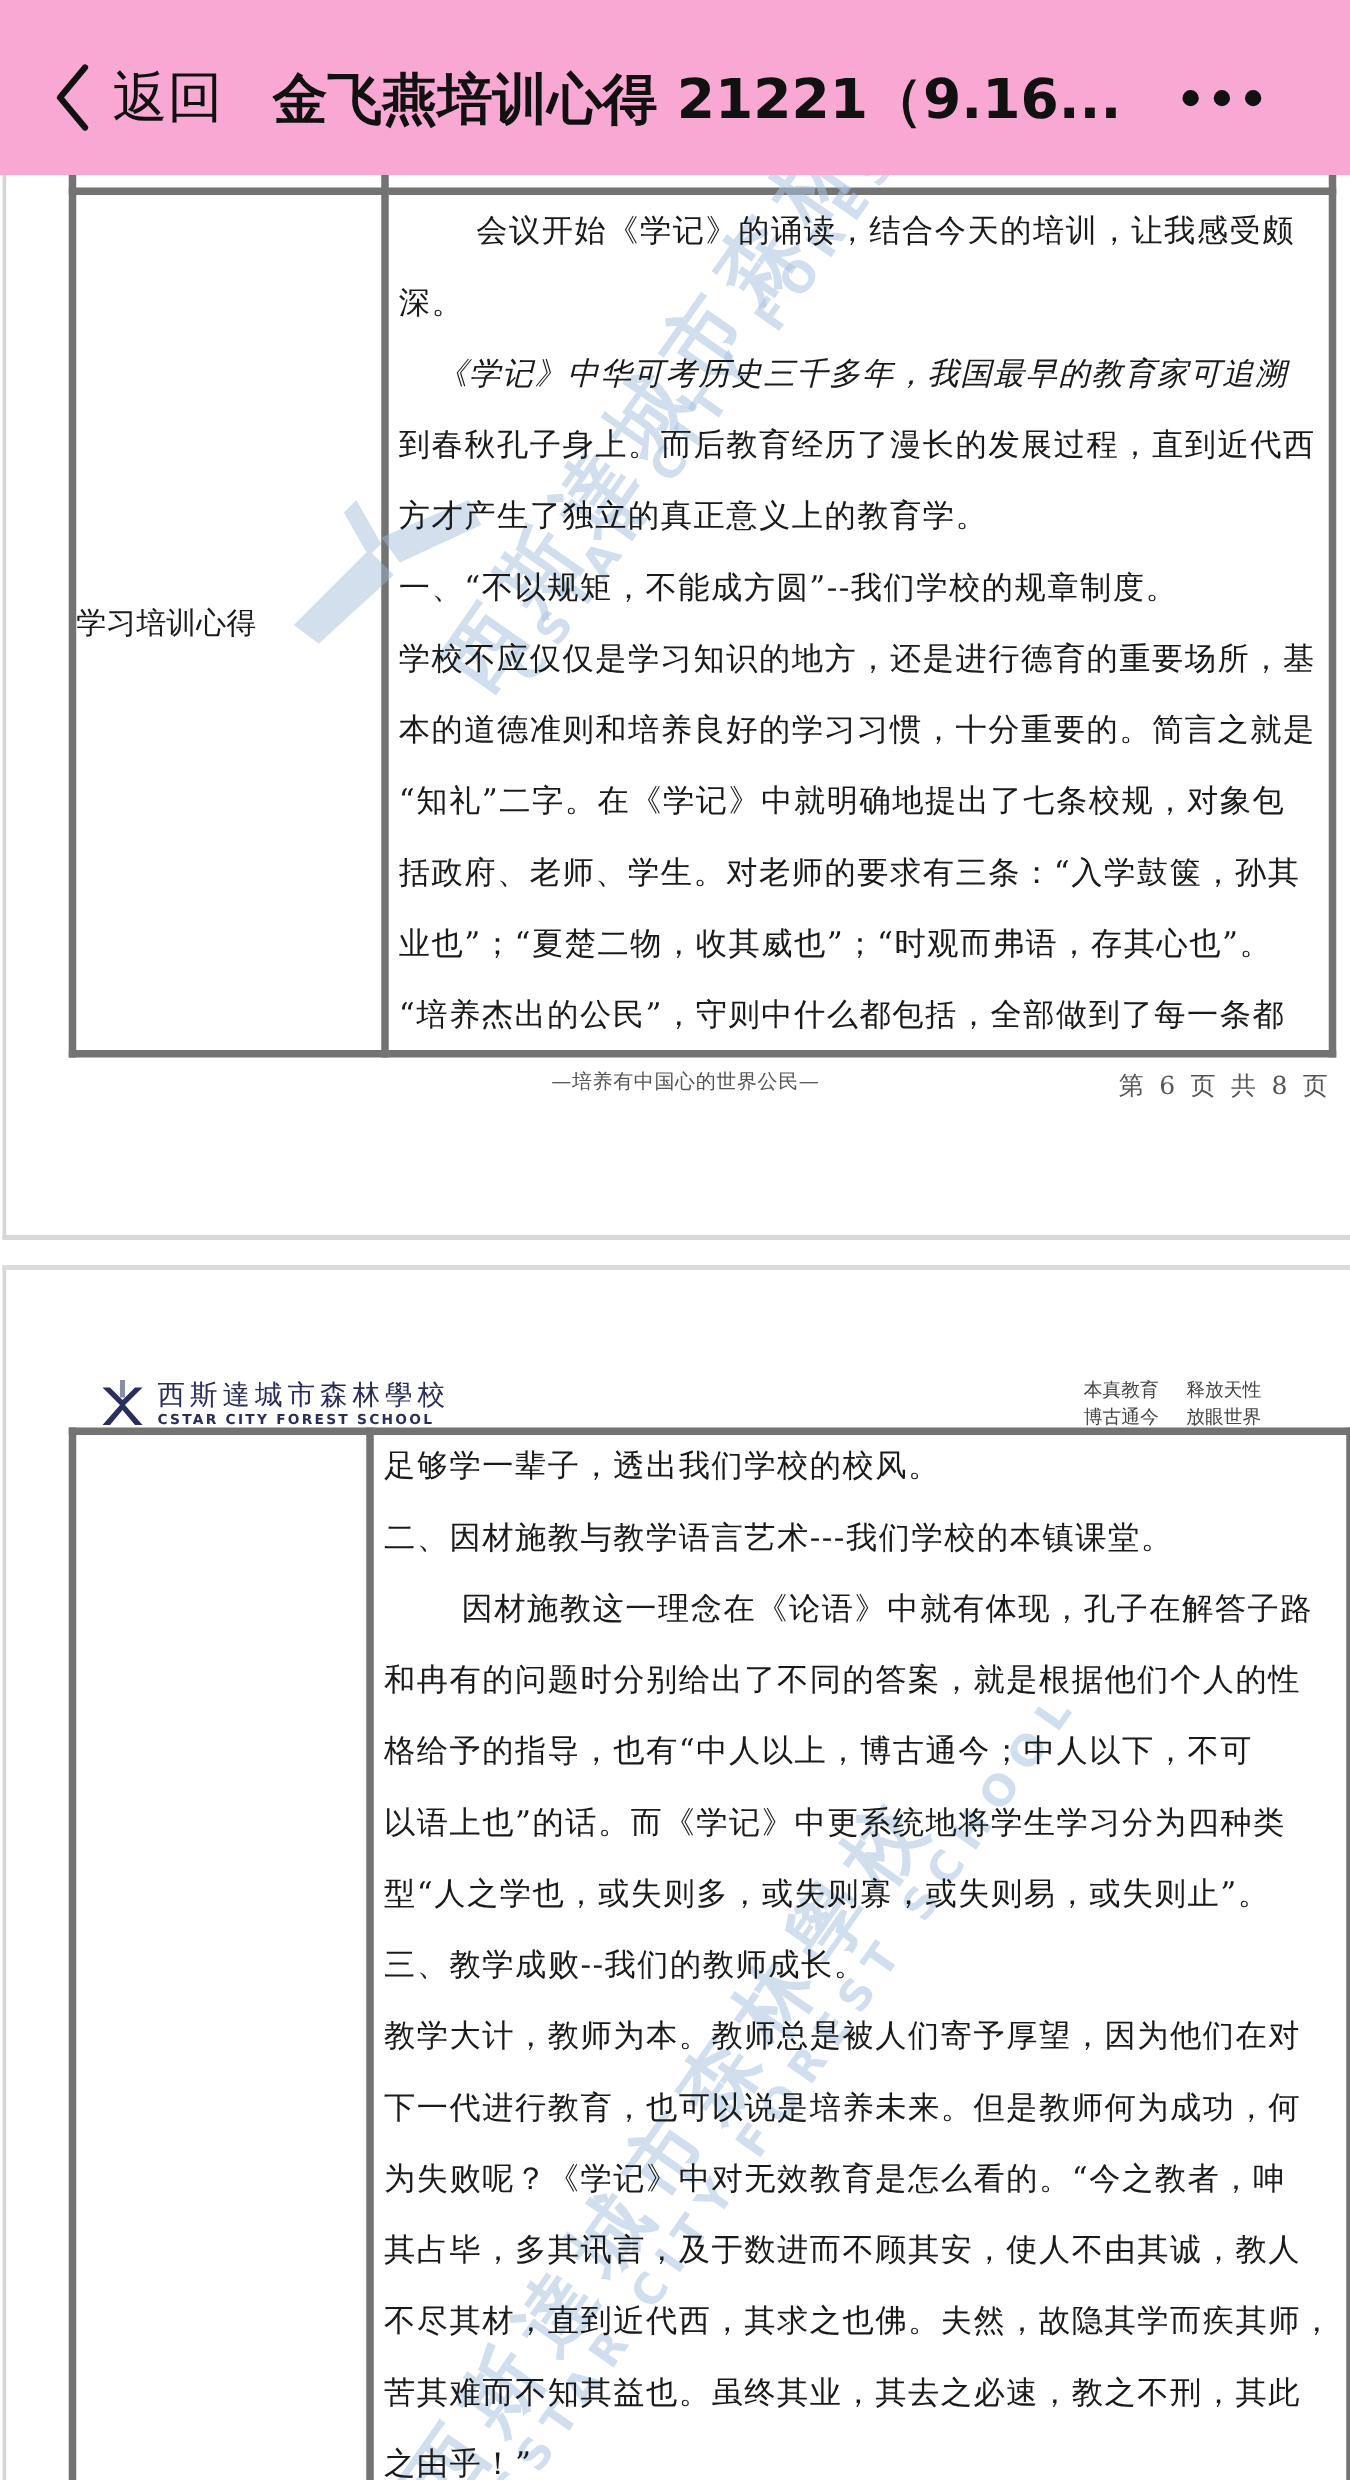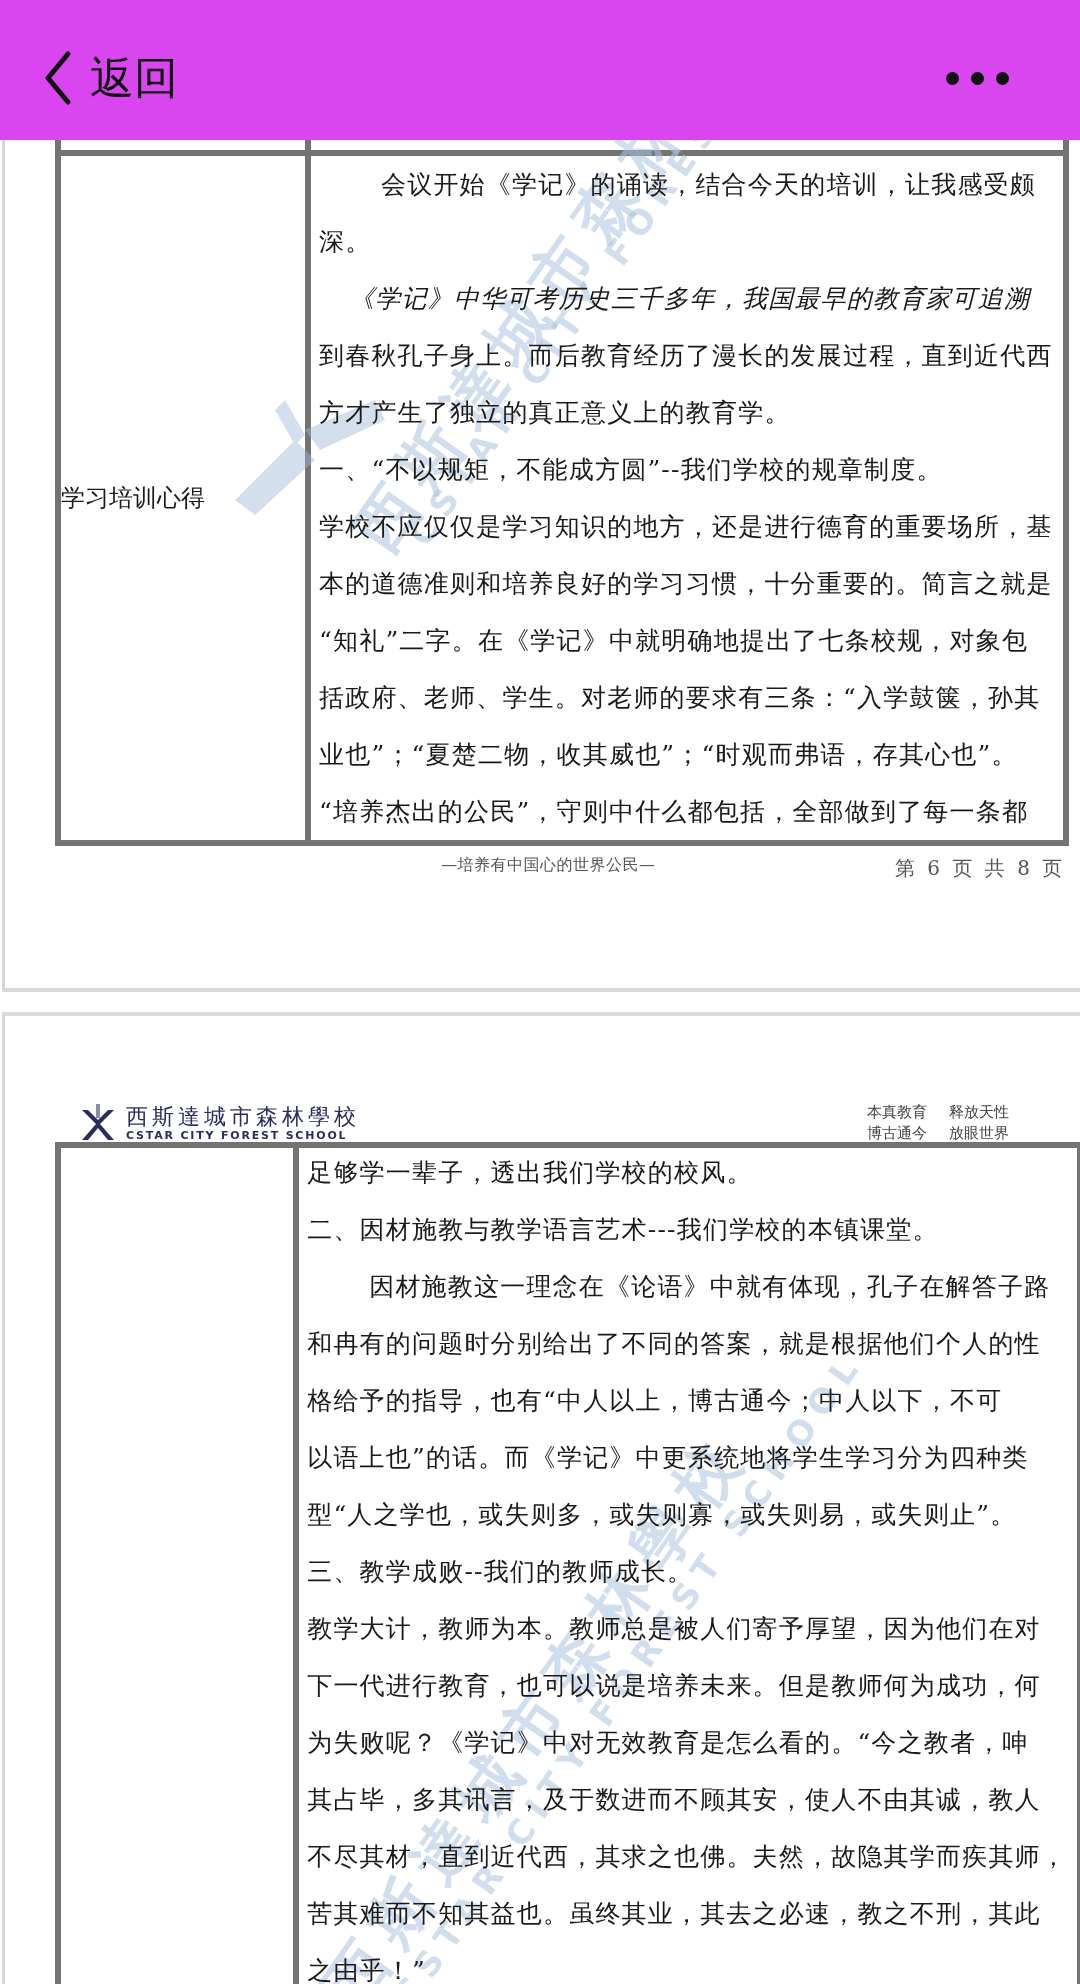--- a/index.html
+++ b/index.html
@@ -1,20 +1,20 @@
 <!DOCTYPE html>
 <html><head>
 <meta charset="utf-8">
 <style>
   html, body { margin:0; padding:0; background:#ffffff; }
   body { width:1080px; height:1984px; position:relative; overflow:hidden;
          font-family:"DejaVu Serif","Liberation Serif",serif; color:#1a1a1a; }
 
   
-  .nav { position:absolute; left:0; top:0; width:1080px; height:140px; background:#d946ef; z-index:5; }
+  .nav { position:absolute; left:0; top:0; width:1080px; height:140px; background:#f9a8d4; z-index:5; }
   .nav .back { position:absolute; left:40px; top:50px; height:56px; display:flex; align-items:center; cursor:pointer; }
   .nav .back svg { width:36px; height:56px; }
   .nav .back-label { font-family:"DejaVu Sans","Liberation Sans",sans-serif; font-size:44px; color:#111; margin-left:14px; }
   .nav .title { position:absolute; left:218px; top:50px; font-family:"DejaVu Sans","Liberation Sans",sans-serif;
                 font-size:44px; font-weight:bold; color:#111; white-space:nowrap; width:690px; overflow:hidden; }
   .nav .more { position:absolute; left:946px; top:64px; width:80px; height:28px; display:flex; gap:12px; align-items:center; cursor:pointer; }
   .nav .more span { width:13px; height:13px; border-radius:50%; background:#111; display:block; }
 
   
   .page { position:absolute; left:2px; width:1078px; background:#ffffff;
@@ -52,20 +52,21 @@
 </head>
 <body>
 
 <div class="nav">
   <div class="back">
     <svg viewBox="0 0 36 56">
       <polyline points="28,4 8,28 28,52" fill="none" stroke="#111" stroke-width="5" stroke-linecap="round" stroke-linejoin="round"></polyline>
     </svg>
     <span class="back-label">返回</span>
   </div>
+  <div class="title">金飞燕培训心得 21221（9.16...</div>
   <div class="more">
     <span></span>
     <span></span>
     <span></span>
   </div>
 </div>
 
 <div class="page page1">
 
   <svg class="wm-logo" style="left:220px;top:270px;width:170px;height:130px" viewBox="0 0 170 130">

